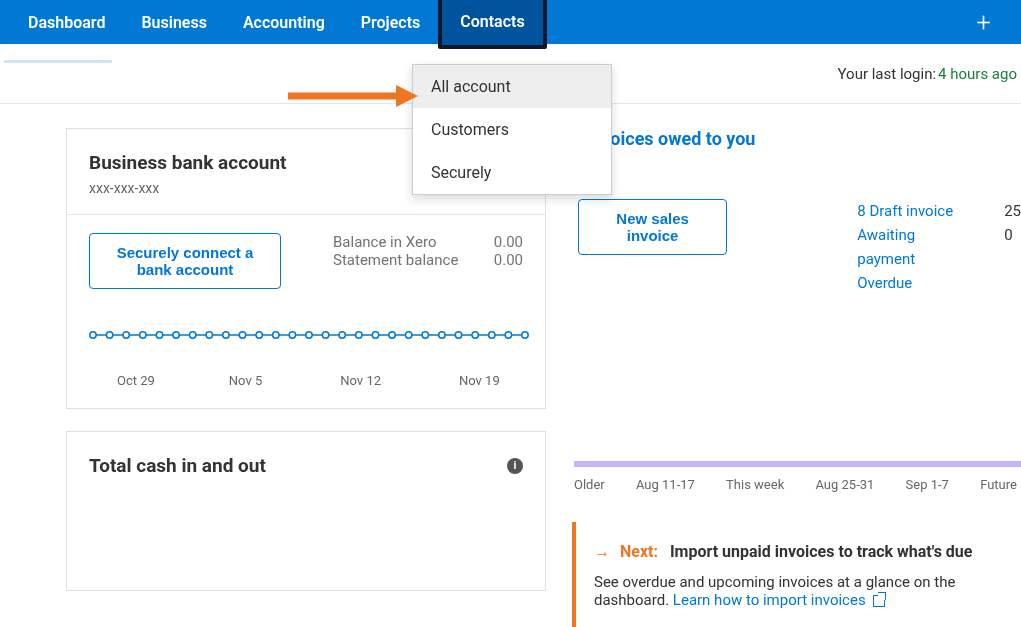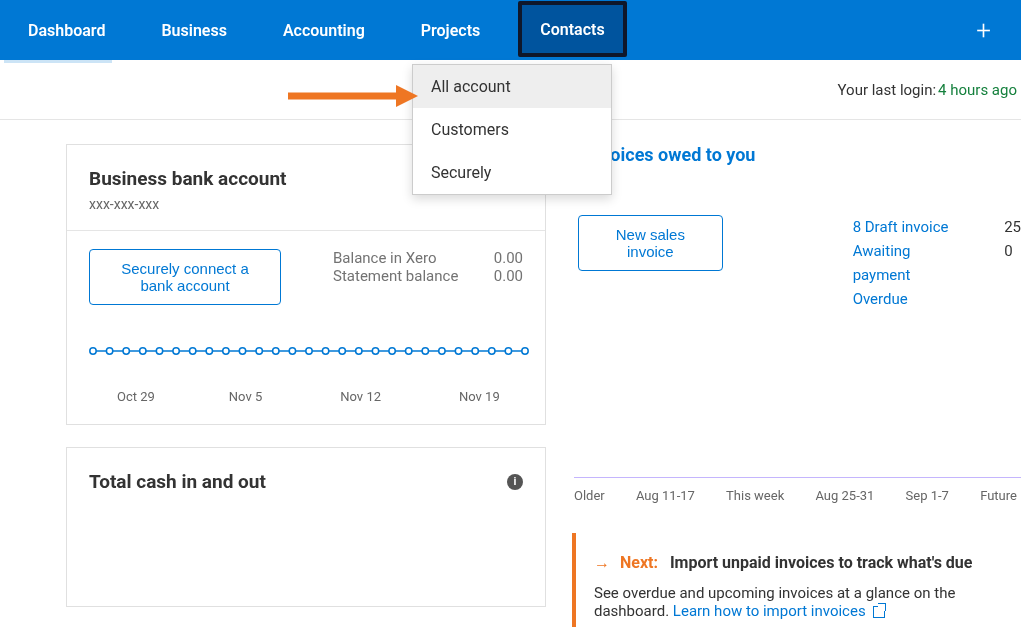--- a/index.html
+++ b/index.html
@@ -8,26 +8,25 @@
     background: #fff;
     color: #333;
     width: 1021px;
     height: 627px;
     overflow: hidden;
     position: relative;
   }
   
   .topnav {
     background: #0078d4;
-    height: 60px;
+    height: 44px;
     display: flex;
     align-items: center;
     padding: 0 10px;
     position: relative;
-    gap: 20px;
   }
   .topnav .nav-item {
     color: #fff;
     font-weight: 600;
     font-size: 16px;
     padding: 0 18px;
     height: 60px;
     display: flex;
     align-items: center;
     cursor: pointer;
@@ -122,21 +121,21 @@
   .divider { border-top: 1px solid #e5e5e5; margin: 0 -22px 18px -22px; }
   .bank-row {
     display: flex;
     align-items: flex-start;
     gap: 52px;
   }
   .btn-outline {
     border: 1px solid #0078d4;
     color: #0078d4;
     background: #fff;
-    font-weight: 400;
+    font-weight: 700;
     font-size: 15px;
     padding: 10px 14px;
     border-radius: 4px;
     cursor: pointer;
   }
   .balances {
     font-size: 15px;
     color: #737373;
   }
   .balances .row { display: flex; justify-content: space-between; width: 190px; }
@@ -158,21 +157,21 @@
     display:inline-flex; align-items:center; justify-content:center;
   }
   
   .rc-header { color: #0078d4; font-weight:700; font-size:18px; margin-bottom:50px; margin-left:12px;}
   .rc-top { display:flex; align-items:flex-start; gap:130px; margin-left:4px;}
   .rc-links { font-size:15px; color:#0078d4; line-height:1.6;}
   .rc-links div { cursor:pointer; }
   .rc-nums { font-size:15px; color:#333; line-height:1.6;}
   .timeline-row {
     display:flex; gap:18px; font-size:13px; color:#666;
-    border-top:1px solid #c4b5fd; padding-top:10px; margin-top:166px; margin-left:0;
+    border-top:6px solid #c4b5fd; padding-top:10px; margin-top:166px; margin-left:0;
     justify-content: space-between; padding-right:4px;
   }
   
   .nextbox {
     border-left: 4px solid #ee7623;
     padding: 20px 18px 22px 18px;
     margin-top: 30px;
     margin-left: -2px;
   }
   .nextbox .nx-title { font-size:16px; margin-bottom:12px;}

